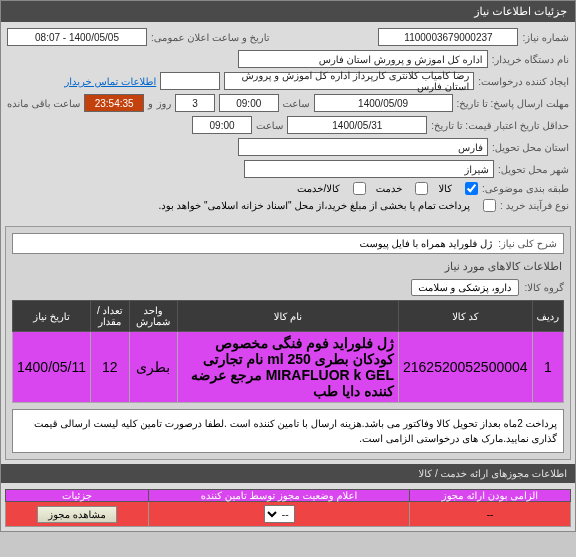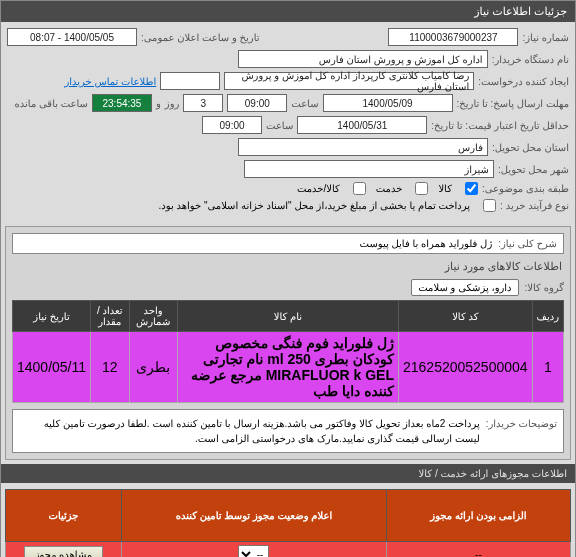--- a/index.html
+++ b/index.html
@@ -4,40 +4,40 @@
 <style>
 * { margin: 0; padding: 0; box-sizing: border-box; }
 body { font-family: Tahoma, Arial, sans-serif; font-size: 11px; background: #c8c8c8; direction: rtl; width: 576px; }
 .outer { border: 1px solid #888; background: #dcdcdc; }
 .title-bar { background: #4a4a4a; color: #fff; padding: 4px 8px; font-size: 11px; }
 .section { padding: 6px; }
 .row { display: flex; align-items: center; margin-bottom: 4px; gap: 4px; flex-wrap: nowrap; }
 .lbl { color: #555; font-size: 10px; white-space: nowrap; }
 .field { background: #fff; border: 1px solid #666; padding: 2px 4px; font-size: 10px; height: 18px; display: inline-flex; align-items: center; color: #222; }
 .field.wide { width: 250px; }
-.field.mid { width: 130px; justify-content: center; }
+.field.mid { width: 140px; justify-content: center; }
 .field.sm { width: 60px; justify-content: center; }
 .field.xs { width: 40px; justify-content: center; }
 .link { color: #0066cc; text-decoration: underline; cursor: pointer; font-size: 10px; }
 .checks { display: flex; gap: 10px; align-items: center; }
 .chk { display: flex; align-items: center; gap: 13px; font-size: 10px; }
 .chk input { margin: 0; }
 .inner-box { background: #d4d4d4; border: 1px solid #999; margin: 4px; padding: 6px; }
 .desc-bar { background: #fff; border: 1px solid #888; padding: 4px 6px; font-size: 10px; display: flex; }
 .sub-title { color: #444; font-size: 11px; margin: 6px 2px; }
 .group-row { display: flex; align-items: center; gap: 6px; margin: 4px 0; }
 .group-box { background: #fff; border: 1px solid #777; padding: 2px 6px; font-size: 10px; border-radius: 2px; }
 table.data { width: 100%; border-collapse: collapse; margin-top: 4px; }
 table.data th { background: #3a3a3a; color: #fff; font-size: 10px; padding: 4px; border: 1px solid #555; font-weight: normal; }
 table.data td { background: #d946ef; font-size: 14px; padding: 3px 4px; border: 1px solid #aaa; text-align: center; }
 table.data td.rt { text-align: right; font-weight: bold; }
 .note-box { background: #fff; border: 1px solid #888; padding: 6px; font-size: 10px; margin-top: 6px; line-height: 1.5; display: flex; }
 .footer-strip { background: #4a4a4a; color: #e0e0e0; padding: 4px 8px; font-size: 10px; }
 .status-tbl { width: 100%; border-collapse: collapse; margin-top: 2px; }
-.status-tbl th { background: #c2410c; color: #fff; font-size: 10px; padding: 20px; border: 1px solid #555; font-weight: bold; }
+.status-tbl th { background: #d946ef; color: #fff; font-size: 10px; padding: 0; border: 1px solid #555; font-weight: normal; }
 .status-tbl td { background: #ef4444; font-size: 10px; padding: 3px; border: 1px solid #999; text-align: center; }
 .btn { background: linear-gradient(#f0f0e0,#d8d8c0); border: 1px solid #888; padding: 2px 10px; font-size: 10px; cursor: pointer; font-family: Tahoma; }
 select.sel { font-size: 10px; padding: 1px; font-family: Tahoma; height: 18px; }
 .spacer { flex: 1; }
 </style>
 </head>
 <body>
 
 <div class="outer">
   <div class="title-bar">جزئیات اطلاعات نیاز</div>
@@ -65,21 +65,21 @@
     </div>
 
     <div class="row">
       <span class="lbl">مهلت ارسال پاسخ: تا تاریخ:</span>
       <span class="field mid">1400/05/09</span>
       <span class="lbl">ساعت</span>
       <span class="field sm">09:00</span>
       <span class="field xs">3</span>
       <span class="lbl">روز</span>
       <span class="lbl">و</span>
-      <span class="field sm" style="background:#15803d;color:#fff">23:54:35</span>
+      <span class="field sm" style="background:#c2410c;color:#fff">23:54:35</span>
       <span class="lbl">ساعت باقی مانده</span>
     </div>
 
     <div class="row">
       <span class="lbl">حداقل تاریخ اعتبار قیمت: تا تاریخ:</span>
       <span class="field mid">1400/05/31</span>
       <span class="lbl">ساعت</span>
       <span class="field sm">09:00</span>
     </div>
 
@@ -150,21 +150,20 @@
           <td>2162520052500004</td>
           <td class="rt">ژل فلوراید فوم فنگی مخصوص کودکان بطری 250 ml نام تجارتی MIRAFLUOR k GEL مرجع عرضه کننده دایا طب</td>
           <td>بطری</td>
           <td>12</td>
           <td>1400/05/11</td>
         </tr>
       </tbody>
     </table>
 
     <div class="note-box">
-      <span class="lbl" style="margin-left:6px">توضیحات خریدار:</span>
       <span>پرداخت 2ماه بعداز تحویل کالا وفاکتور می باشد.هزینه ارسال با تامین کننده است .لطفا درصورت تامین کلیه لیست ارسالی قیمت گذاری نمایید.مارک های درخواستی الزامی است.</span>
     </div>
   </div>
 
   <div class="footer-strip">اطلاعات مجوزهای ارائه خدمت / کالا</div>
 
   <div style="padding:4px">
     <table class="status-tbl">
       <thead>
         <tr>

